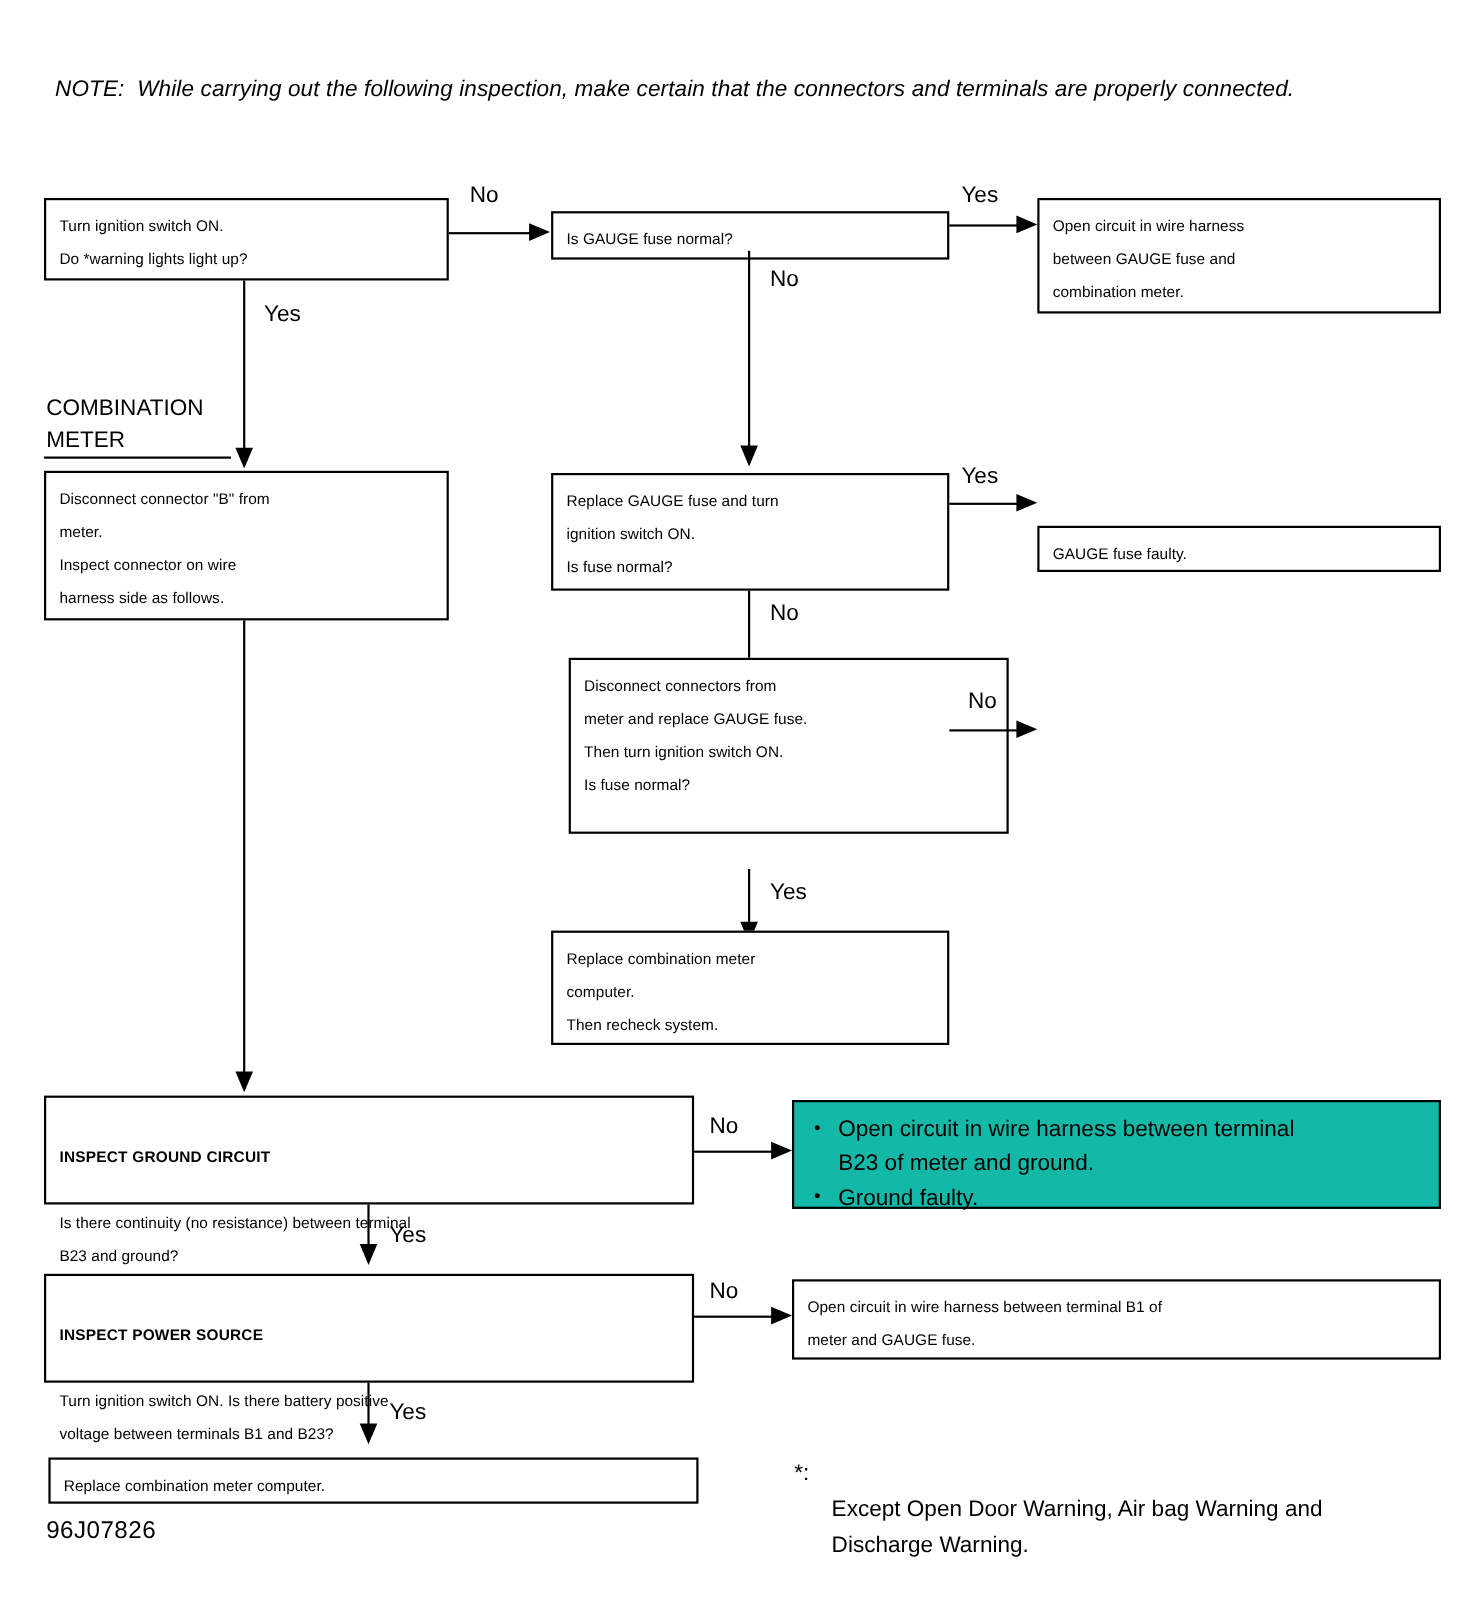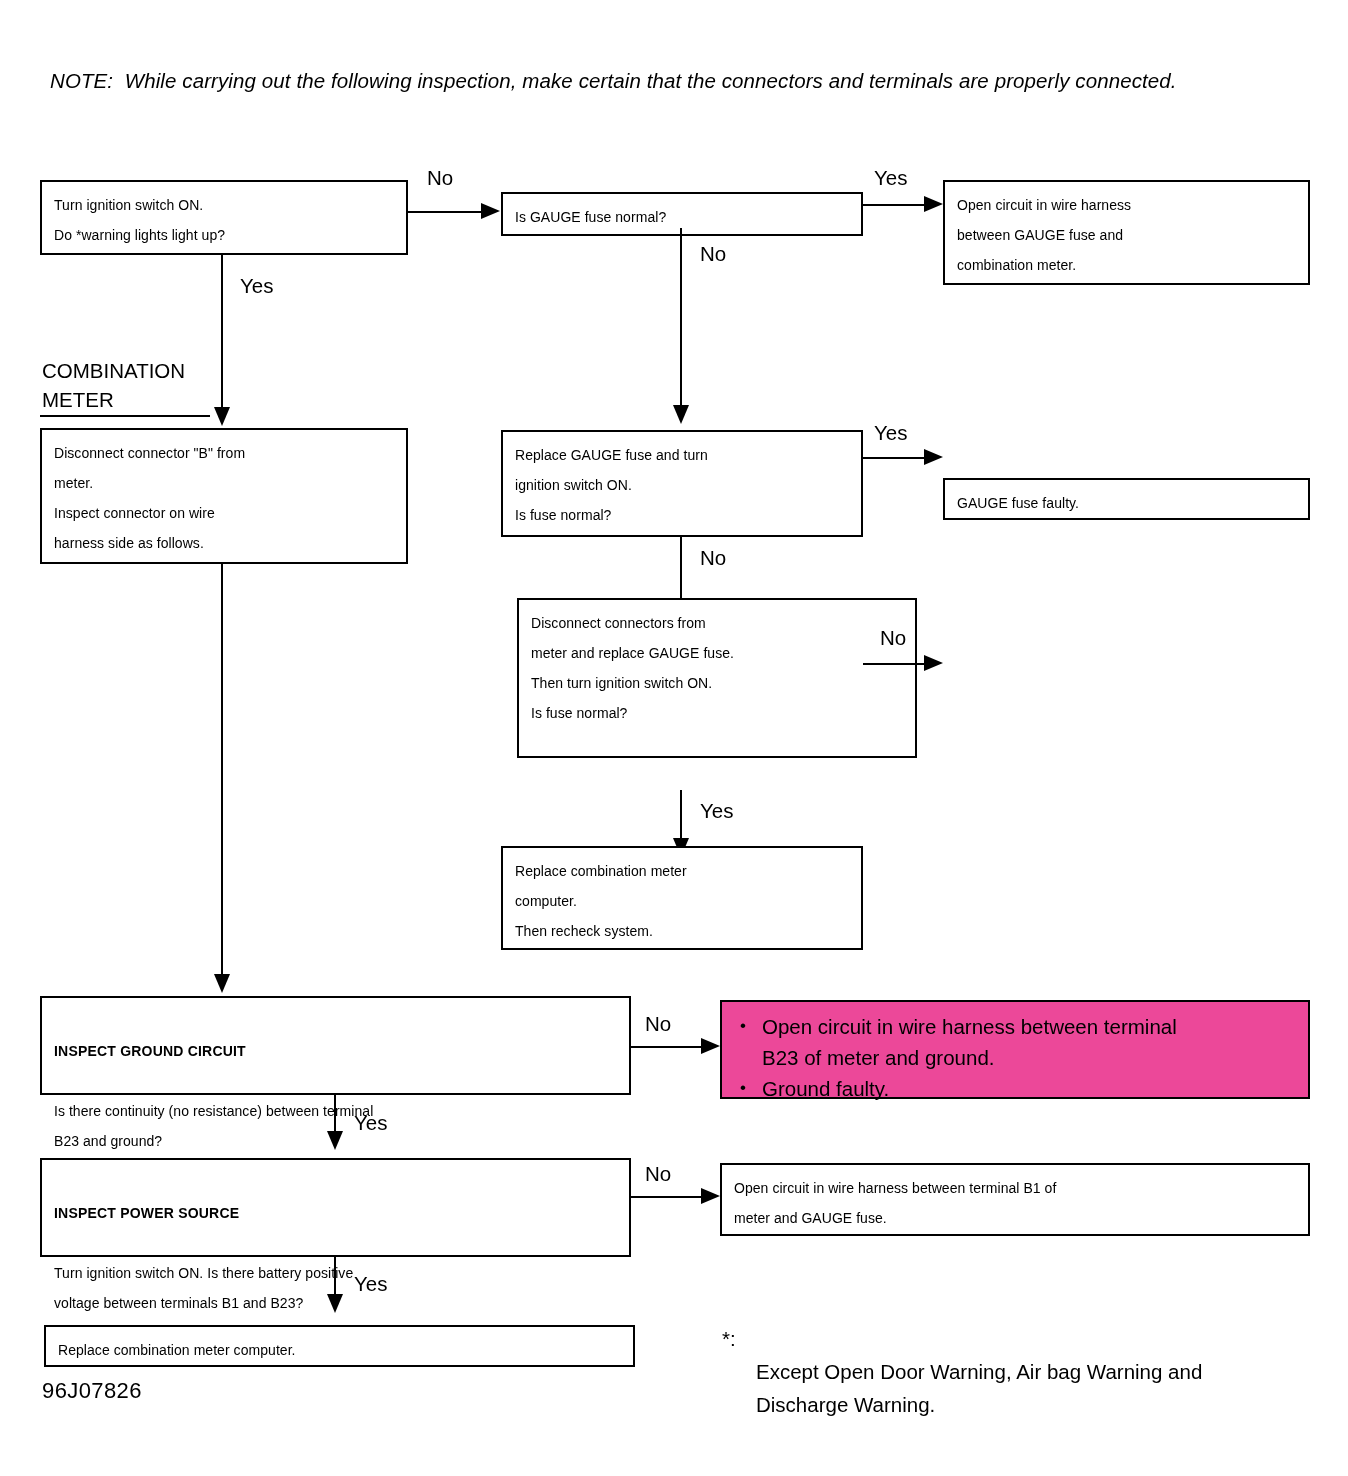--- a/index.html
+++ b/index.html
@@ -36,21 +36,21 @@
     white-space: pre-line;
   }
   .box .hdr {
     font-weight: bold;
     letter-spacing: 0.2px;
   }
   .bullets {
     position: absolute;
     box-sizing: border-box;
     border: 2.4px solid #000000;
-    background: #ec4899;
+    background: #14b8a6;
     padding: 9px 14px 7px 12px;
     font-size: 20.5px;
     line-height: 31px;
   }
   .bullets ul {
     margin: 0;
     padding: 0 0 0 28px;
     list-style: none;
   }
   .bullets li {

